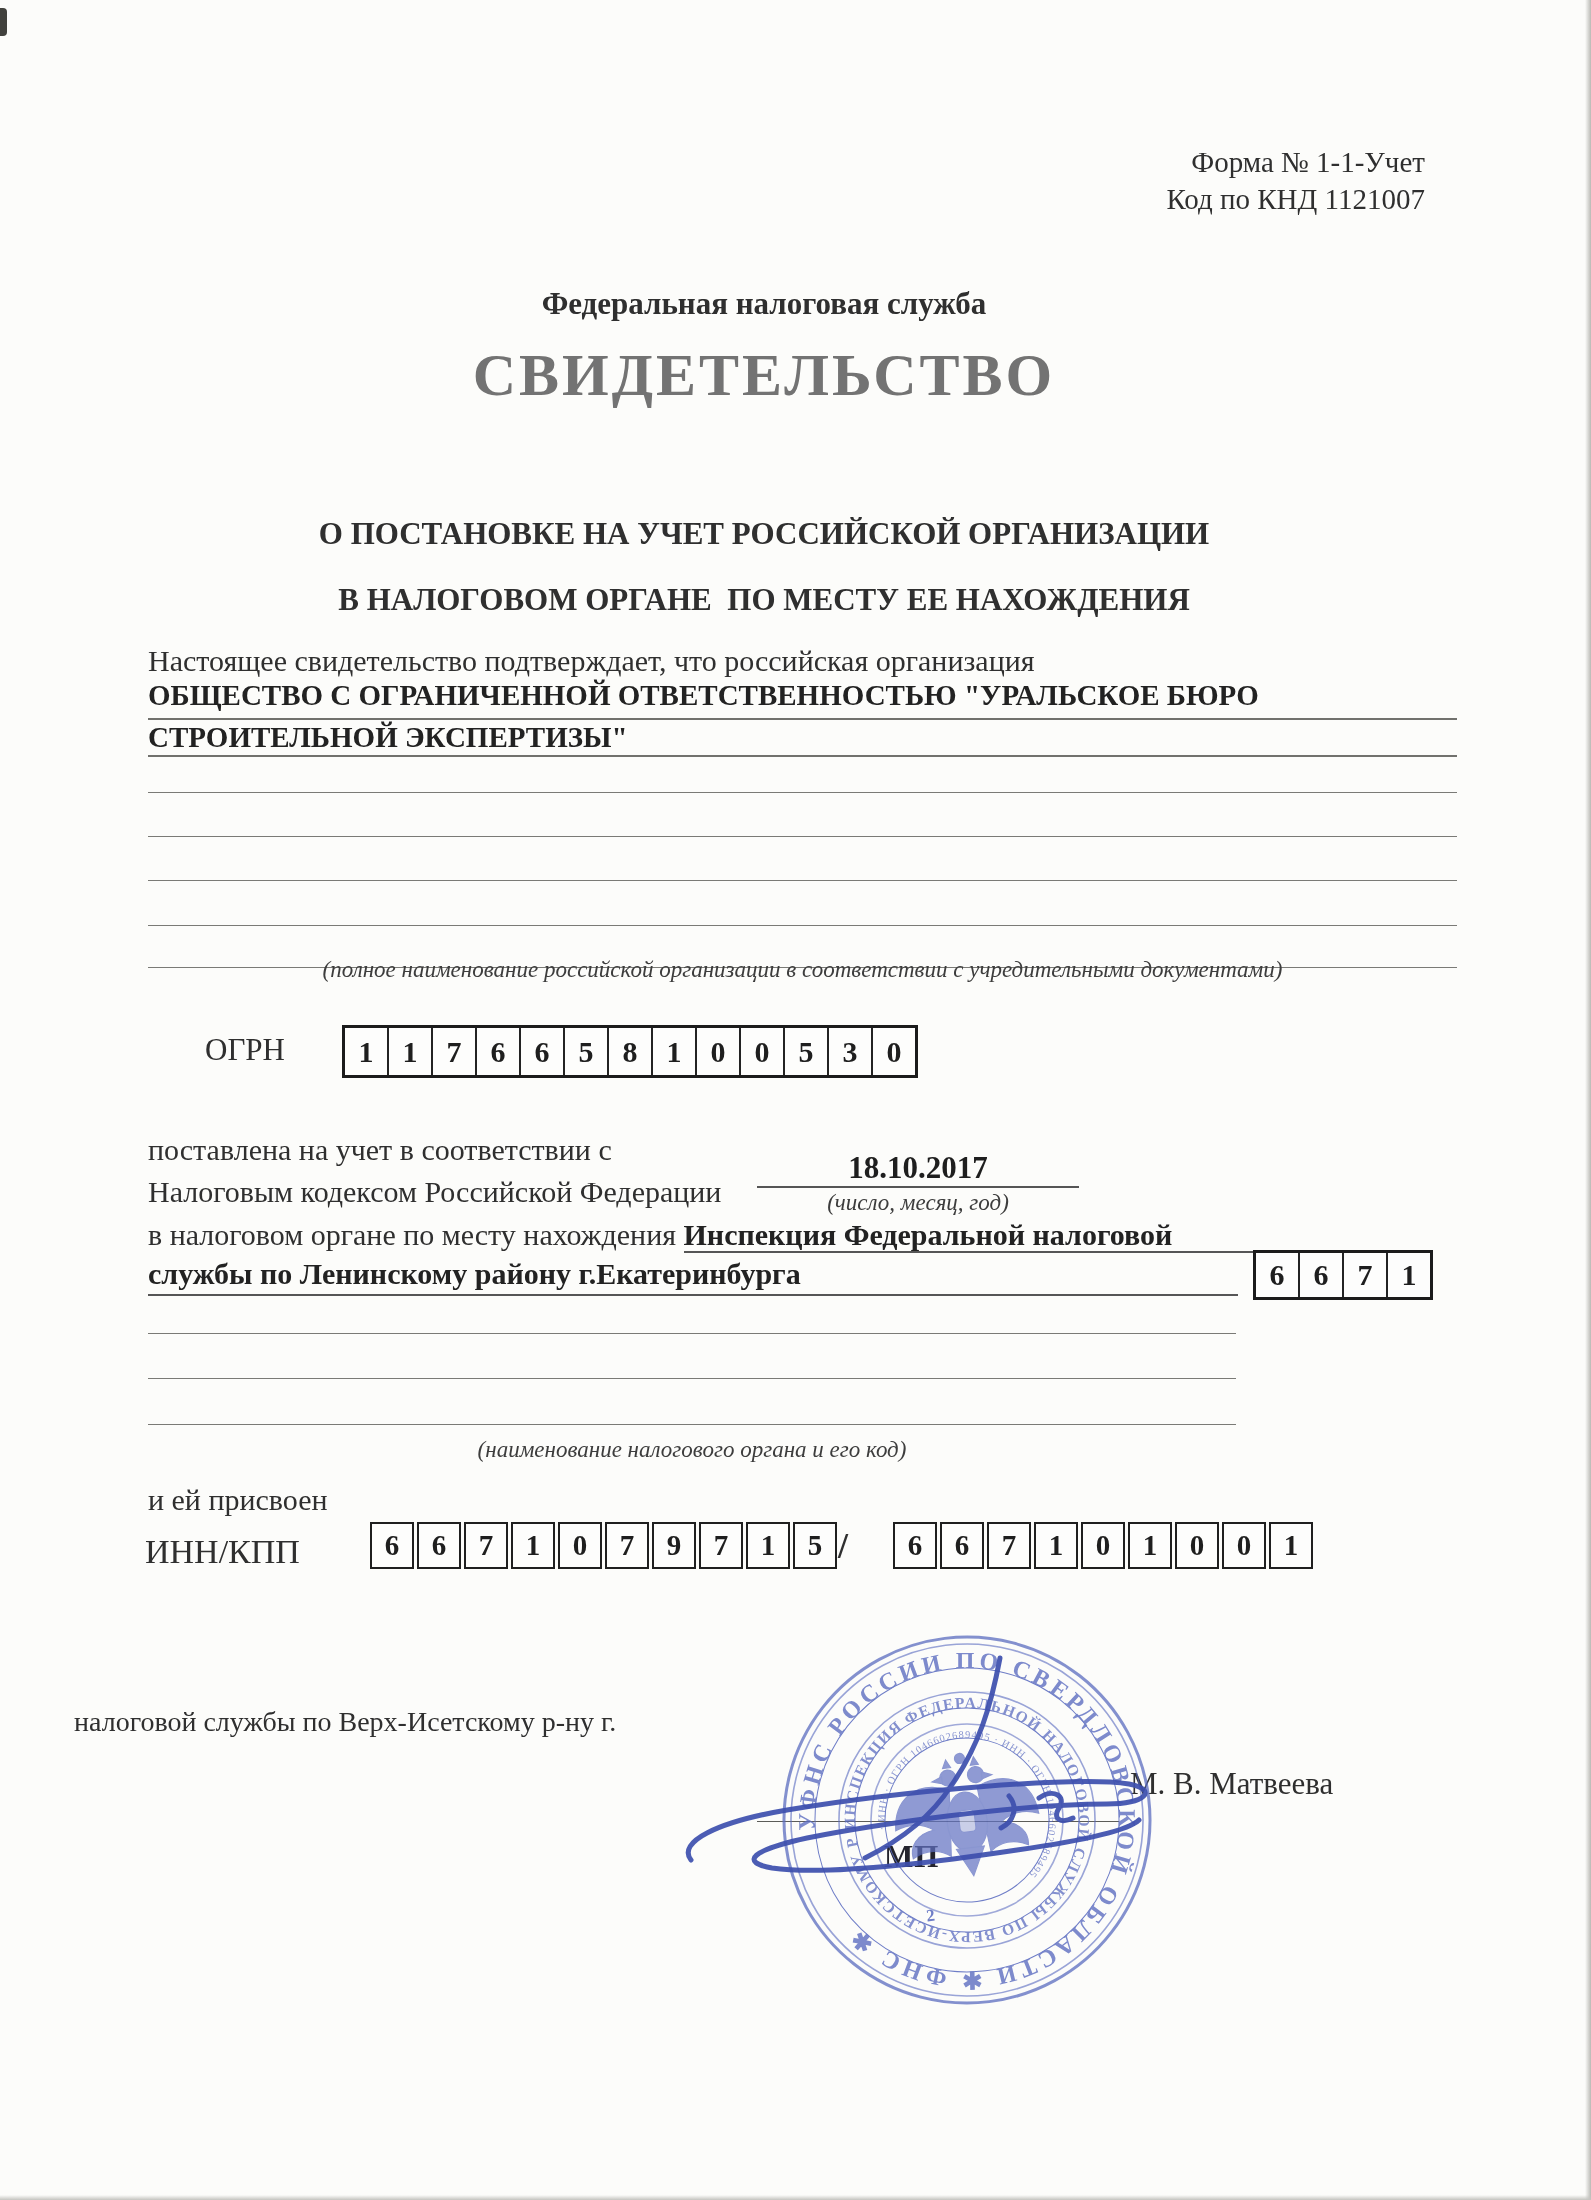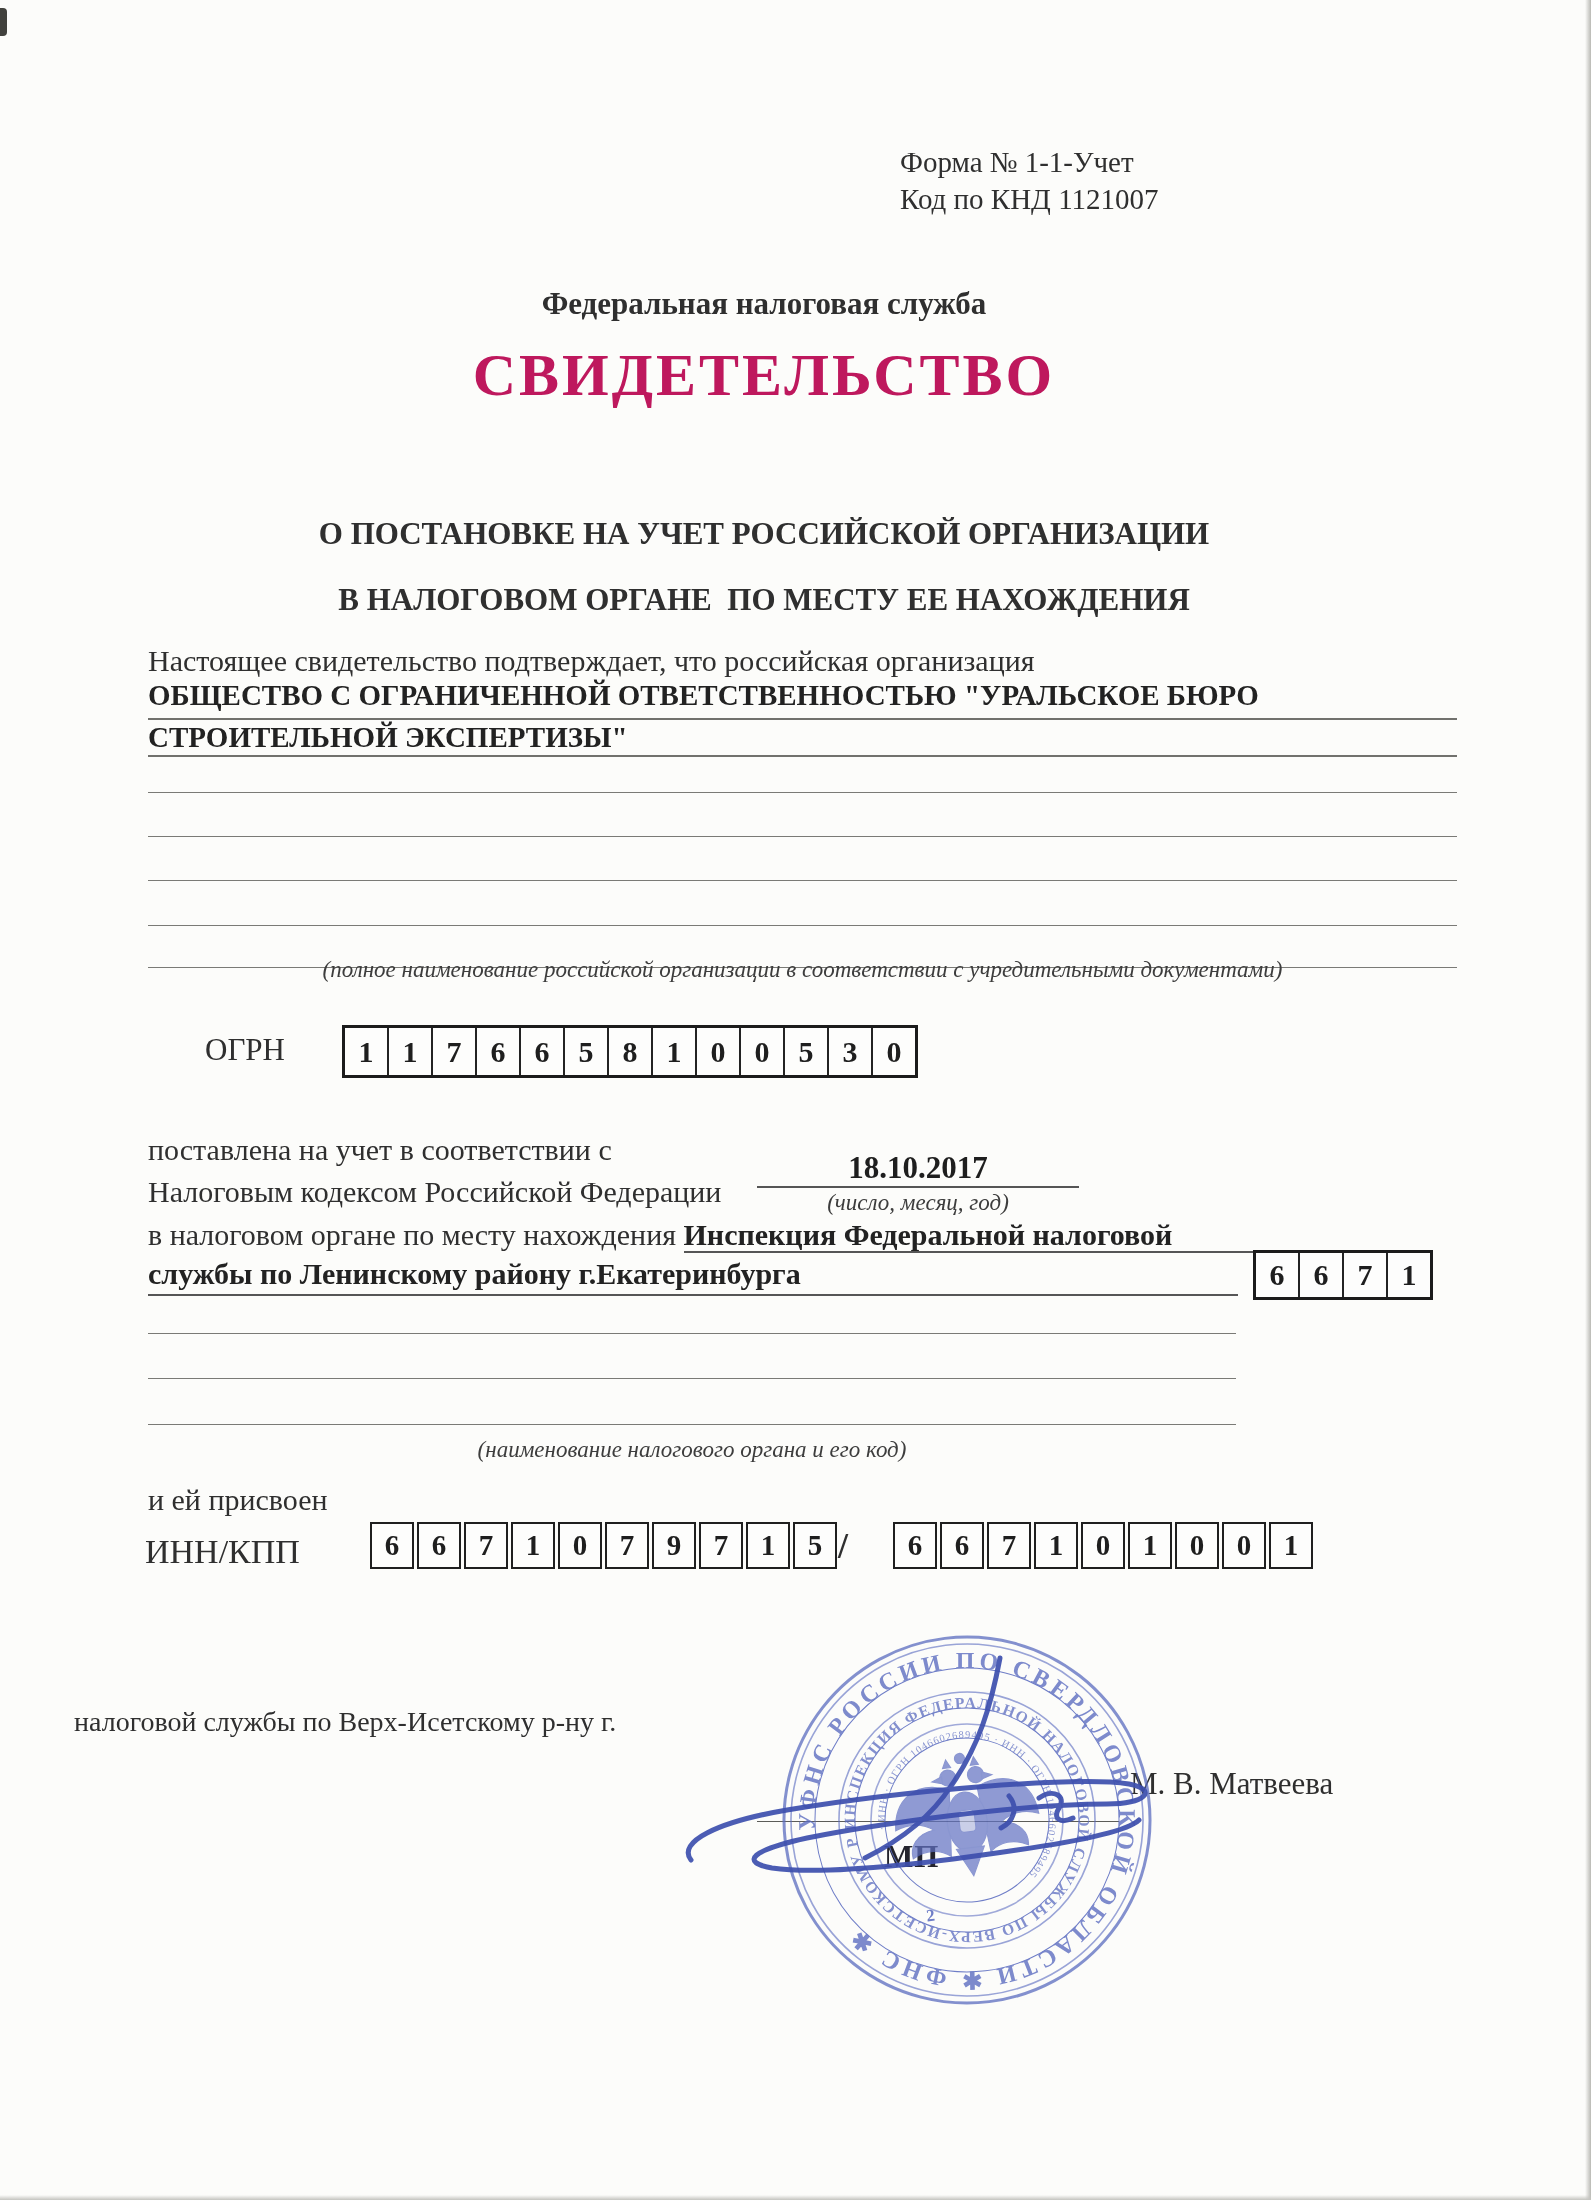--- a/index.html
+++ b/index.html
@@ -14,21 +14,21 @@
   .edge-right{position:absolute;top:0;right:0;width:6px;height:100%;
     background:linear-gradient(to left,#b9b9b4,rgba(185,185,180,0));}
   .edge-bottom{position:absolute;bottom:0;left:0;width:100%;height:5px;
     background:linear-gradient(to top,#c4c4bf,rgba(196,196,191,0));}
   .speck{position:absolute;left:0;top:8px;width:7px;height:28px;background:#41413d;border-radius:0 4px 4px 0;}
   
   .t{line-height:1.15;}
   .b{font-weight:bold;}
   .it{font-style:italic;}
   .center{text-align:center;}
-  .right{text-align:left;font-family:Liberation Serif, serif;}
+  .right{text-align:right;font-family:Liberation Serif, serif;}
   .cap{font-size:23px;color:#3d3d3d;}
   .rule{border-bottom:2px solid #71716d;}
   .rule-thin{border-bottom:1.5px solid #7a7a76;}
   
   .cellrow{display:flex;border:3px solid #1b1b1b;background:#fdfdfc;}
   .cellrow .cell{
     width:42px;height:47px;border-right:2.5px solid #232323;
     display:flex;align-items:center;justify-content:center;
     font-weight:bold;font-size:30px;color:#1e1e1e;
   }
@@ -46,21 +46,21 @@
 <body>
 
 <div class="speck"></div>
 <div class="edge-right"></div>
 <div class="edge-bottom"></div>
 
 <div class="abs t right" style="left:900px;top:146px;width:525px;font-size:29px;">Форма № 1-1-Учет</div>
 <div class="abs t right" style="left:900px;top:183px;width:525px;font-size:29px;">Код по КНД 1121007</div>
 
 <div class="abs t b center" style="left:150px;top:286px;width:1228px;font-size:31px;">Федеральная налоговая служба</div>
-<div class="abs t b center" style="left:150px;top:341px;width:1228px;font-size:60px;letter-spacing:3px;color:#be185d;">СВИДЕТЕЛЬСТВО</div>
+<div class="abs t b center" style="left:150px;top:341px;width:1228px;font-size:60px;letter-spacing:3px;color:#737373;">СВИДЕТЕЛЬСТВО</div>
 <div class="abs t b center" style="left:150px;top:516px;width:1228px;font-size:31px;text-align:center;">О ПОСТАНОВКЕ НА УЧЕТ РОССИЙСКОЙ ОРГАНИЗАЦИИ</div>
 <div class="abs t b center" style="left:150px;top:582px;width:1228px;font-size:31px;">В НАЛОГОВОМ ОРГАНЕ&nbsp; ПО МЕСТУ ЕЕ НАХОЖДЕНИЯ</div>
 
 <div class="abs t" style="left:148px;top:644px;font-size:30px;">Настоящее свидетельство подтверждает, что российская организация</div>
 <div class="abs t b rule" style="left:148px;top:679px;width:1309px;height:39px;font-size:29px;color:#222;">ОБЩЕСТВО С ОГРАНИЧЕННОЙ ОТВЕТСТВЕННОСТЬЮ "УРАЛЬСКОЕ БЮРО</div>
 <div class="abs t b rule" style="left:148px;top:721px;width:1309px;height:34px;font-size:29px;color:#222;">СТРОИТЕЛЬНОЙ ЭКСПЕРТИЗЫ"</div>
 
 <div class="abs rule-thin" style="left:148px;top:792px;width:1309px;"></div>
 <div class="abs rule-thin" style="left:148px;top:836px;width:1309px;"></div>
 <div class="abs rule-thin" style="left:148px;top:880px;width:1309px;"></div>

